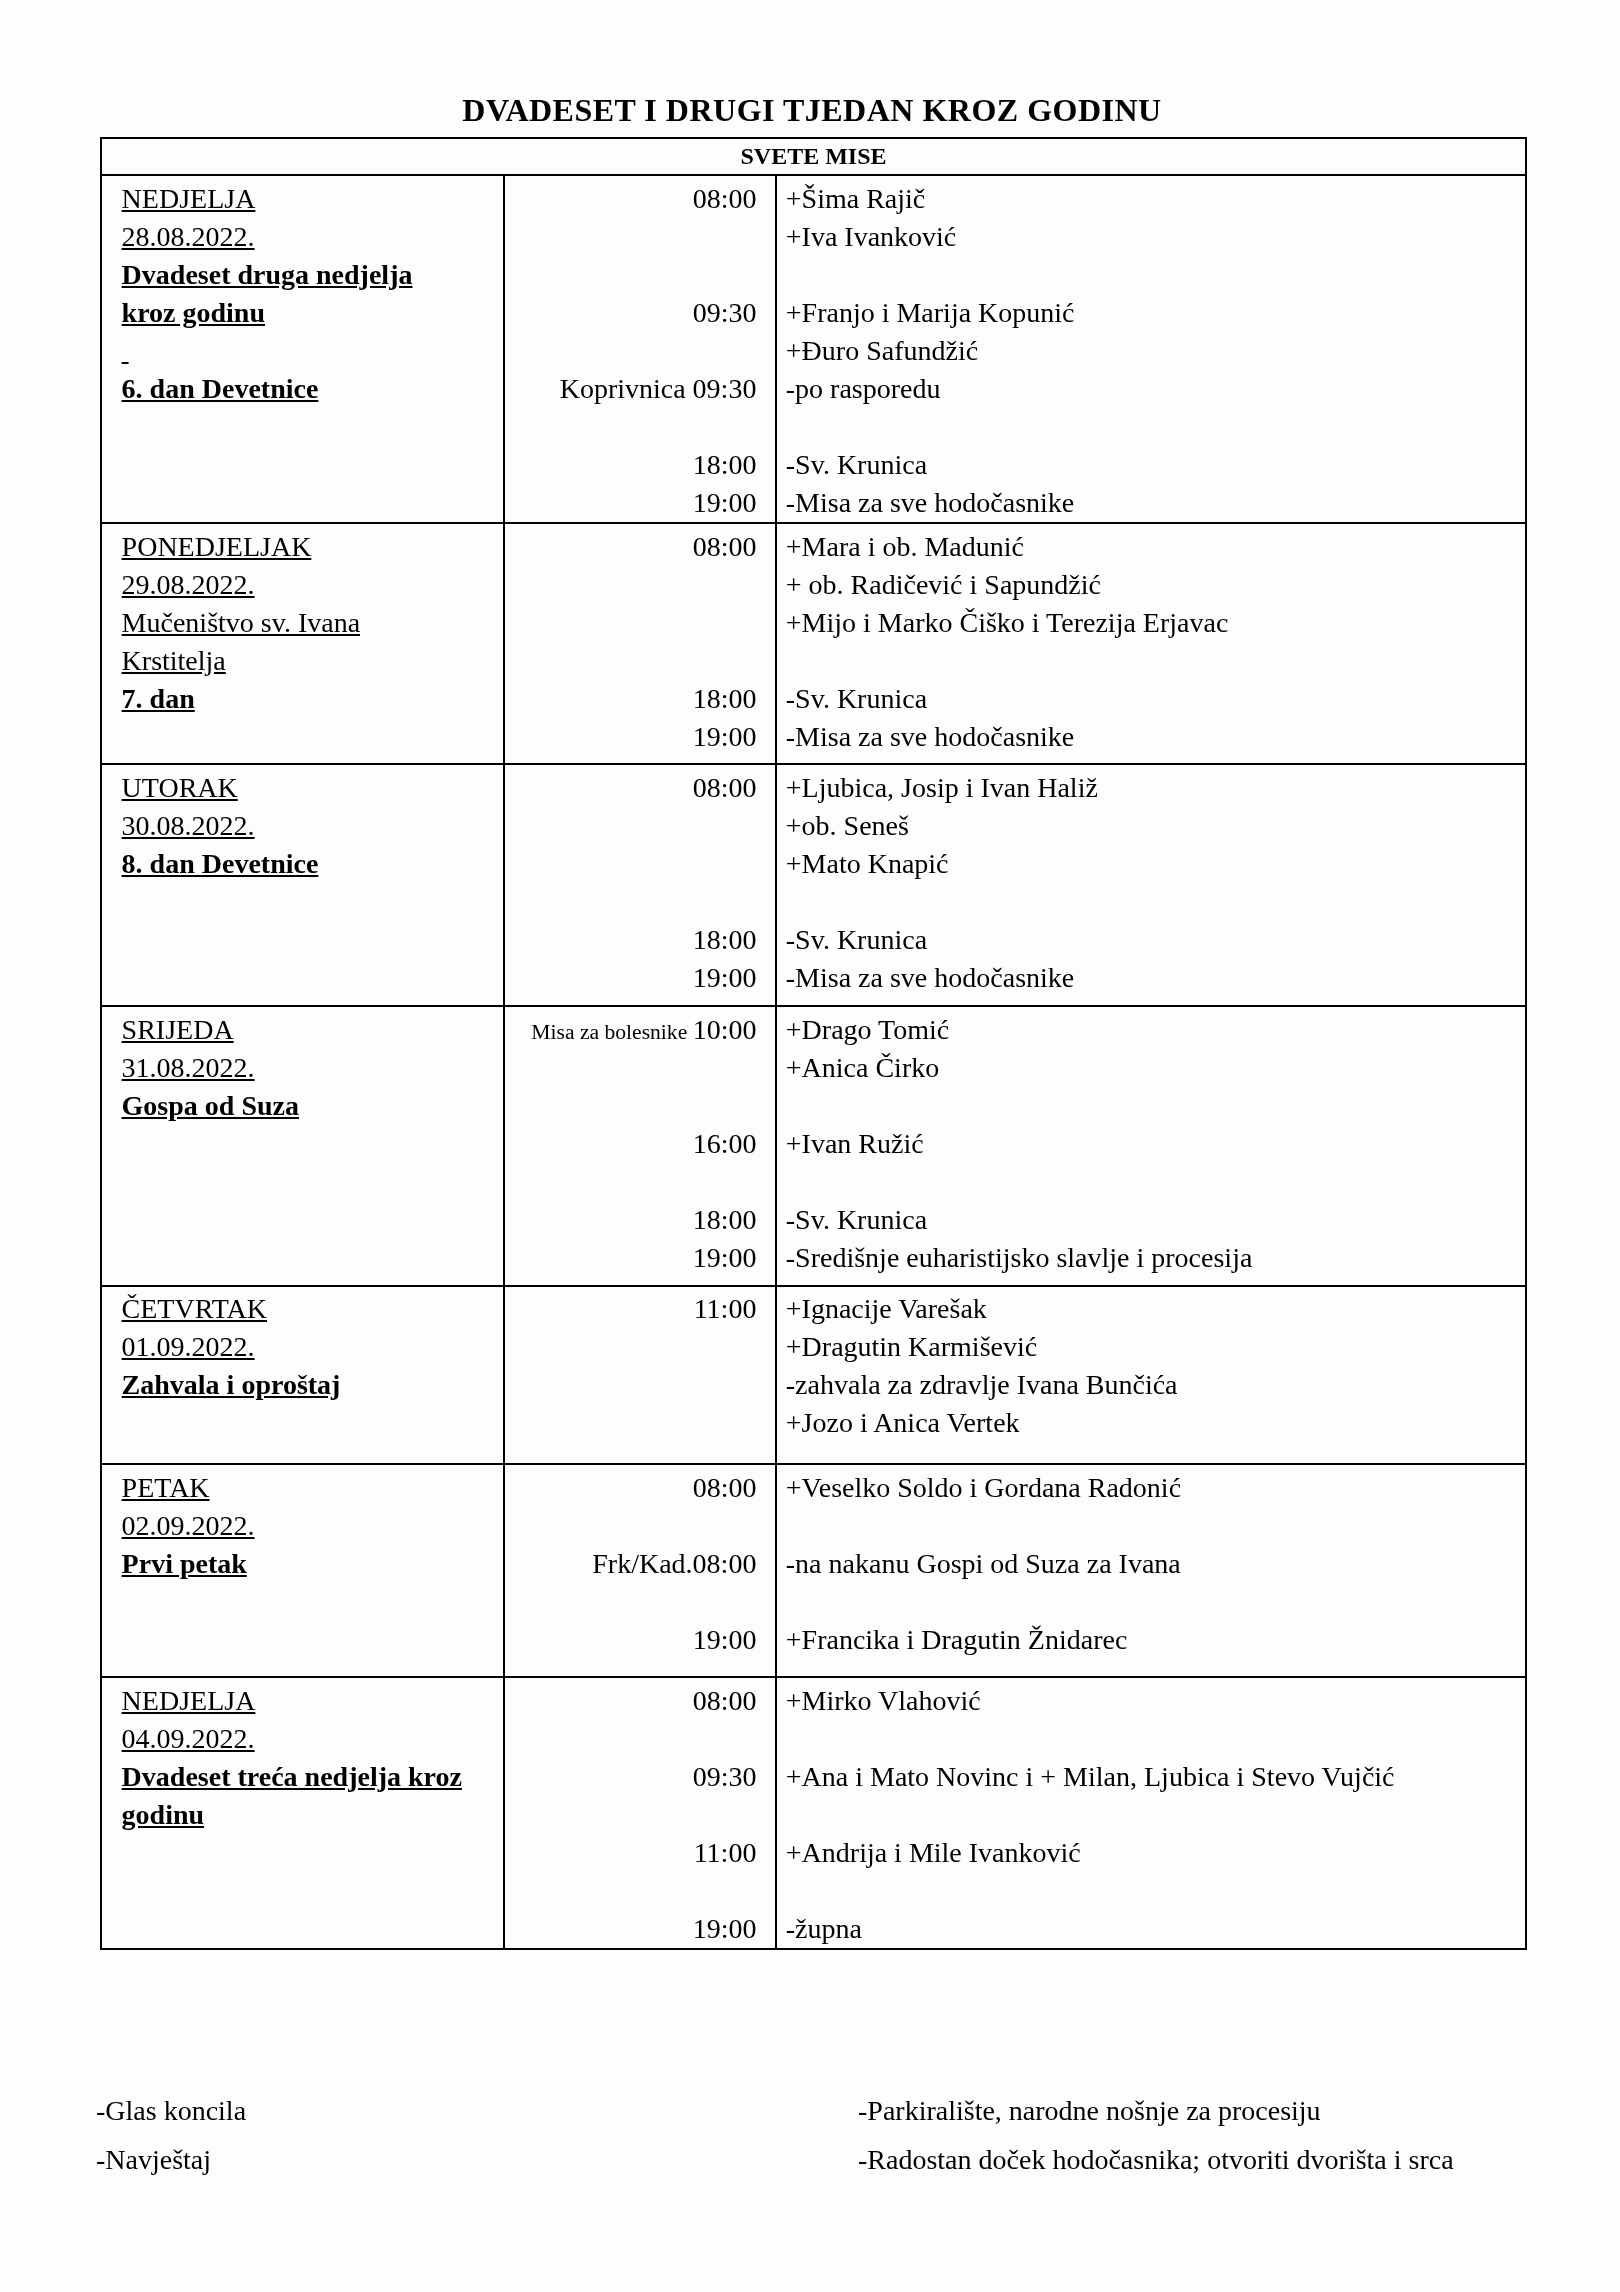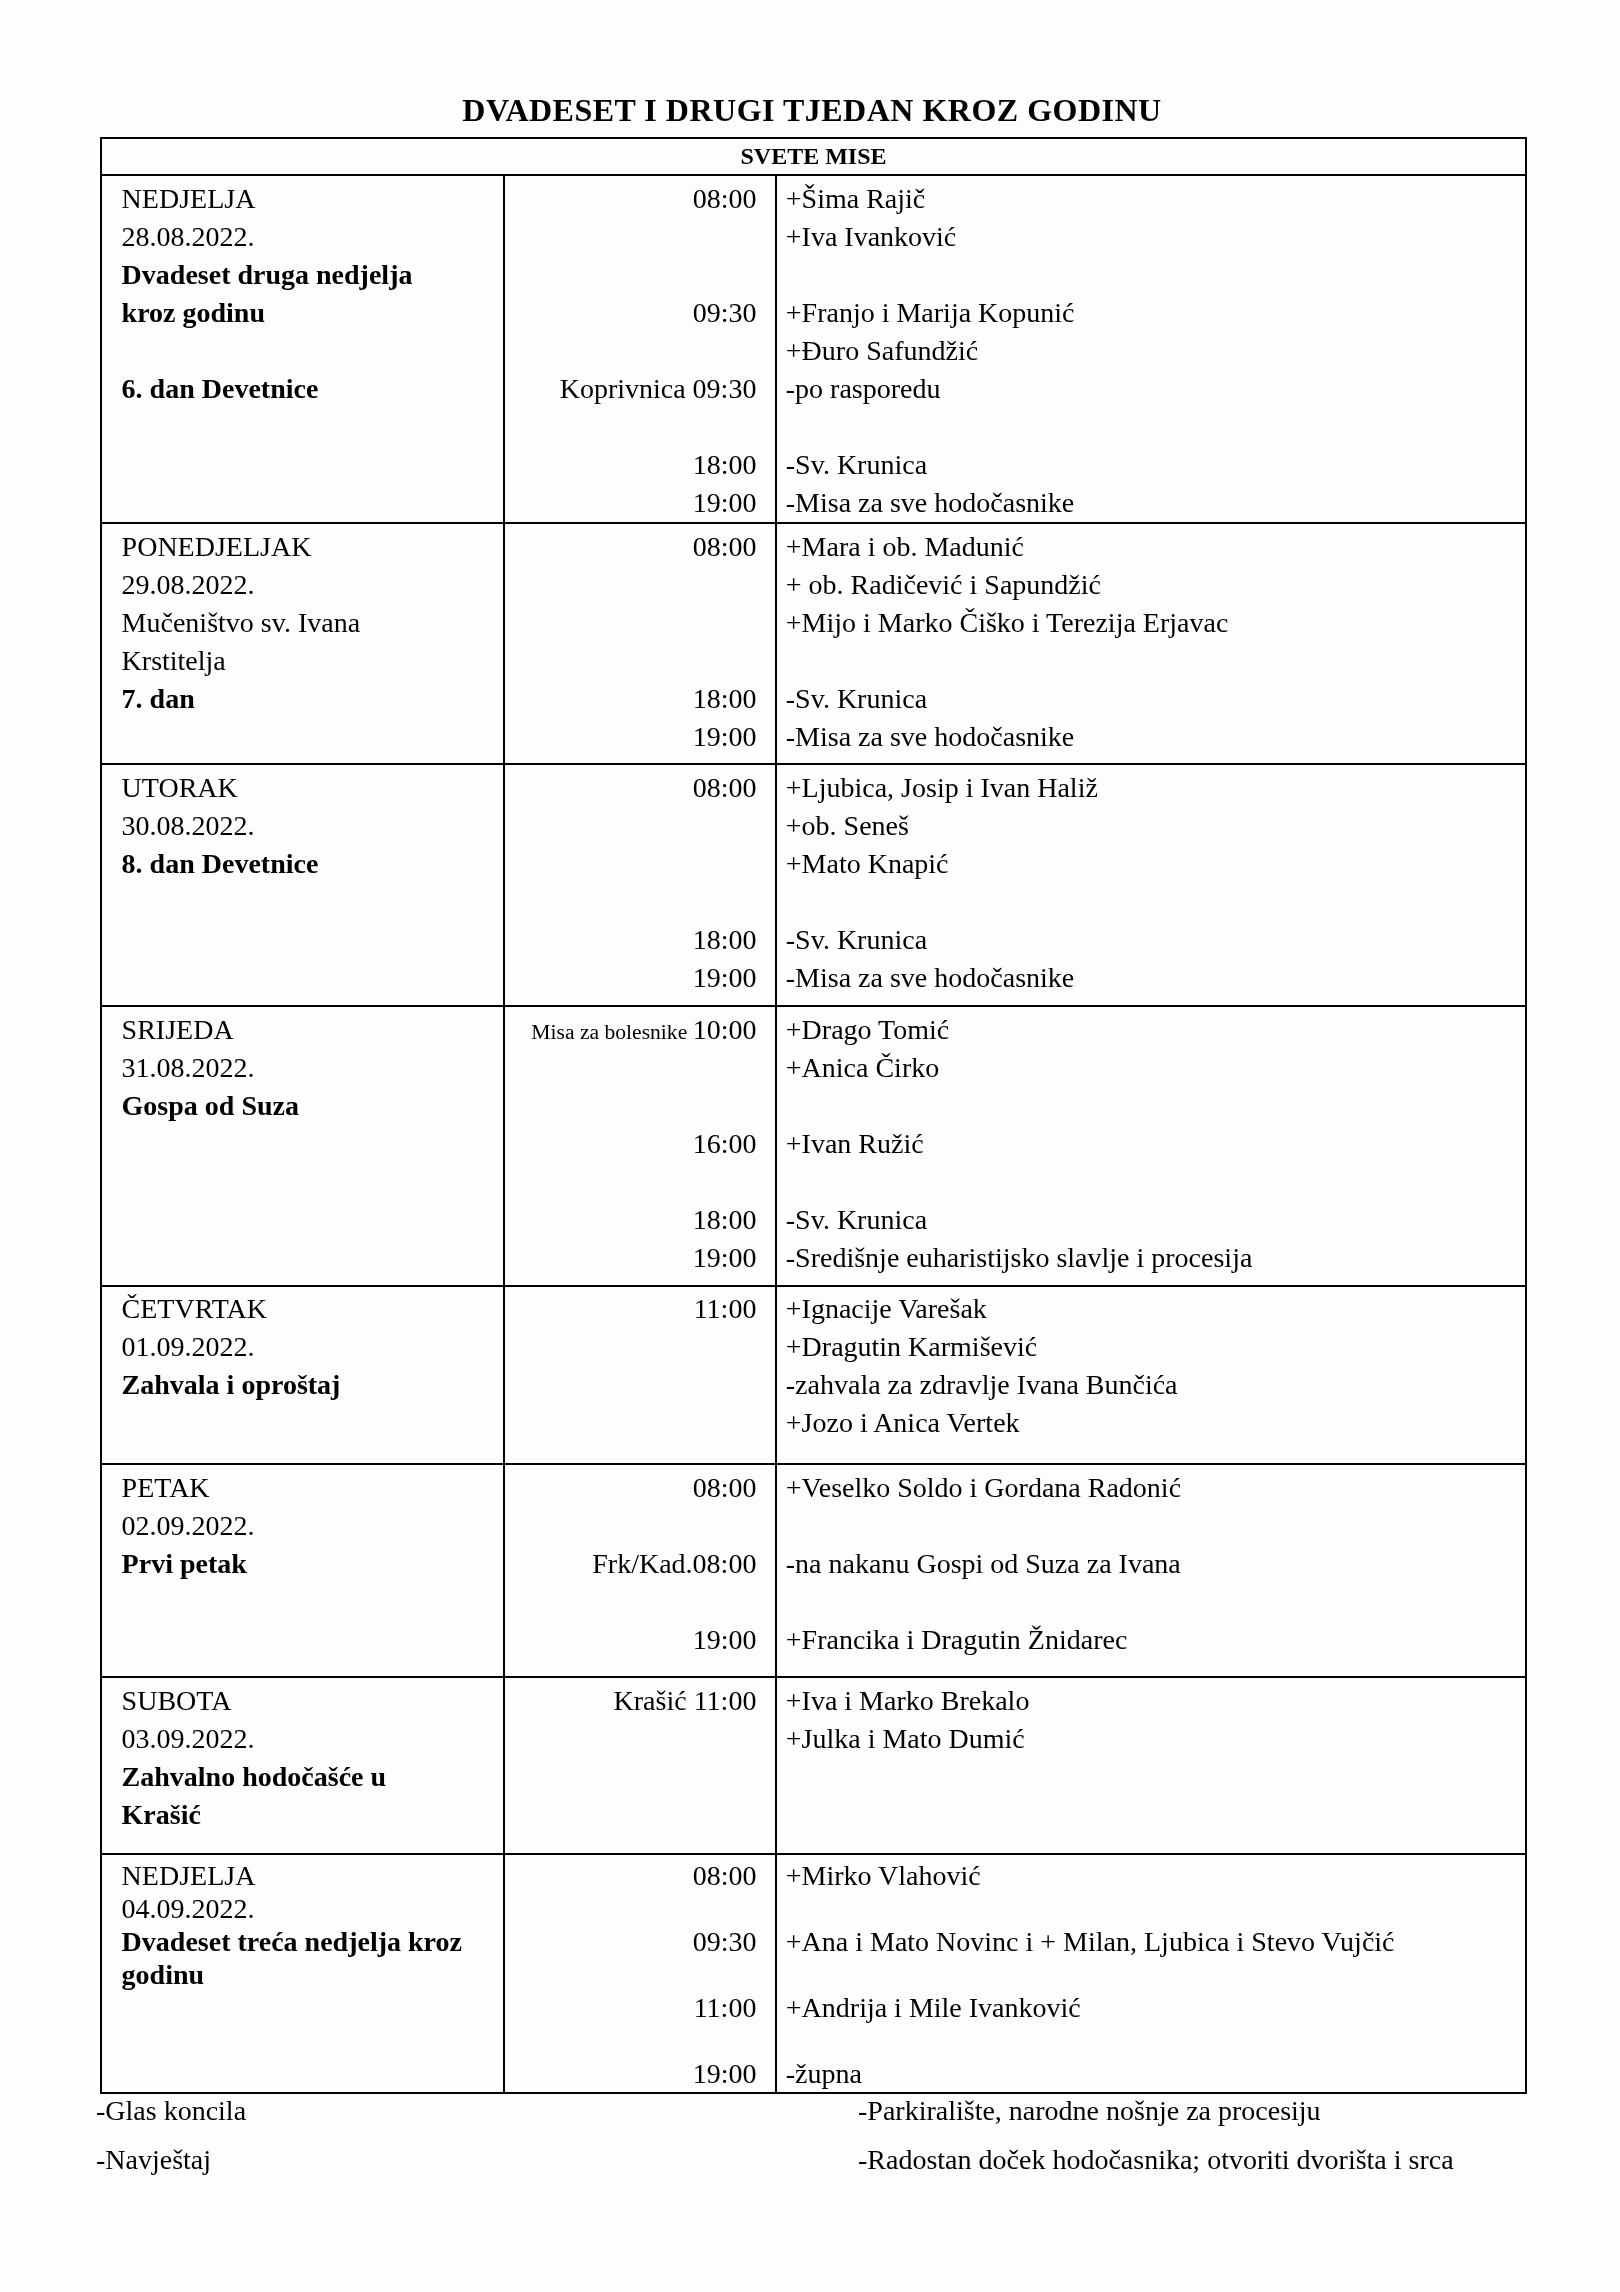--- a/index.html
+++ b/index.html
@@ -40,21 +40,21 @@
     vertical-align: middle;
     font-size: 24px;
     font-weight: bold;
     border-bottom: 3.9px solid #000;
     padding: 0;
   }
   col.c-day { width: 403px; }
   col.c-time { width: 272px; }
   col.c-int { width: 750px; }
   td { vertical-align: top; padding: 3.9px 0 0 0; }
-  td.day-cell { padding-left: 19.6px; padding-right: 22px; }
+  td.day-cell { padding-left: 19.6px; padding-right: 22px; text-decoration: underline; }
   td.time-cell { text-align: right; padding-right: 18.6px; font-family: Liberation Serif, serif; }
   td.intention-cell { padding-left: 8.8px; padding-right: 5.9px; }
   .line {
     height: 38px;
     line-height: 38px;
     font-size: 28px;
     white-space: pre;
   }
   .line.bold { font-weight: bold; }
   .small { font-size: 21.6px; }
@@ -239,35 +239,20 @@
       <td class="intention-cell">
             <div class="line">+Veselko Soldo i Gordana Radonić</div>
             <div class="line">&nbsp;</div>
             <div class="line">-na nakanu Gospi od Suza za Ivana</div>
             <div class="line">&nbsp;</div>
             <div class="line">+Francika i Dragutin Žnidarec</div>
           </td>
     </tr>
         <tr>
       <td class="day-cell">
-            <div class="line">SUBOTA</div>
-            <div class="line">03.09.2022.</div>
-            <div class="line bold">Zahvalno hodočašće u</div>
-            <div class="line bold">Krašić</div>
-          </td>
-      <td class="time-cell">
-            <div class="line">Krašić 11:00</div>
-          </td>
-      <td class="intention-cell">
-            <div class="line">+Iva i Marko Brekalo</div>
-            <div class="line">+Julka i Mato Dumić</div>
-          </td>
-    </tr>
-        <tr>
-      <td class="day-cell">
             <div class="line">NEDJELJA</div>
             <div class="line">04.09.2022.</div>
             <div class="line bold">Dvadeset treća nedjelja kroz</div>
             <div class="line bold">godinu</div>
           </td>
       <td class="time-cell">
             <div class="line">08:00</div>
             <div class="line">&nbsp;</div>
             <div class="line">09:30</div>
             <div class="line">&nbsp;</div>

